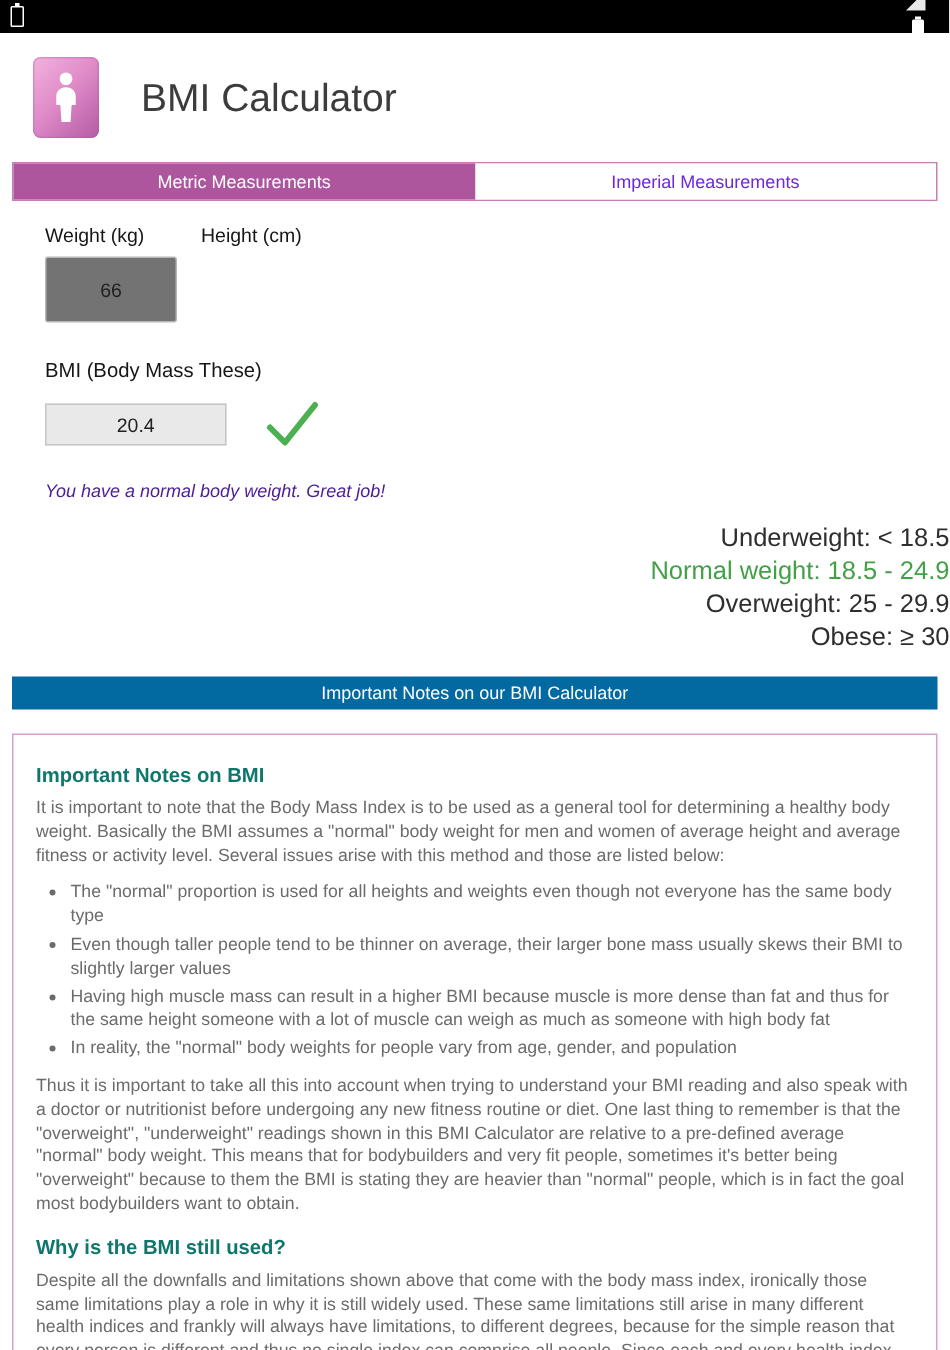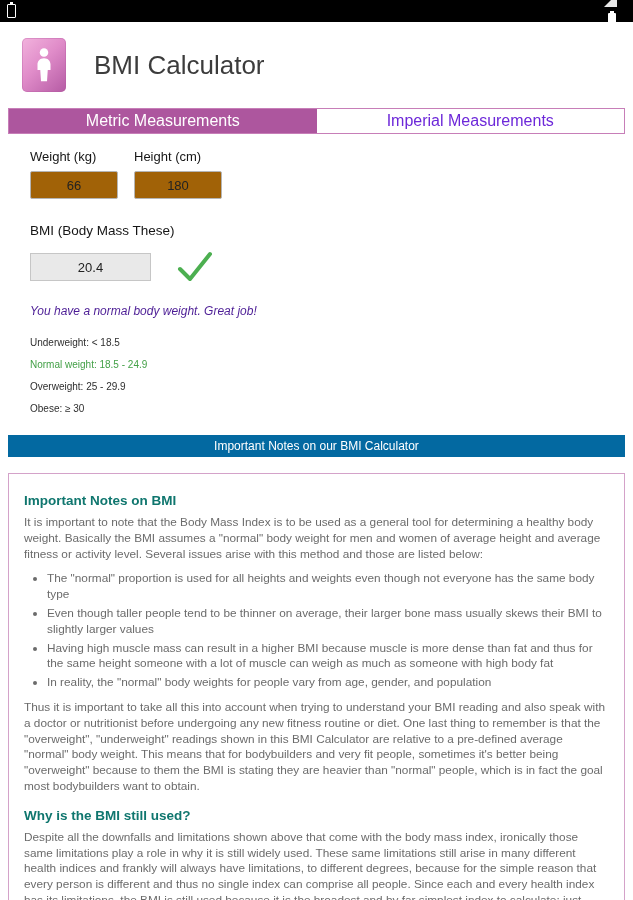--- a/index.html
+++ b/index.html
@@ -18,36 +18,36 @@
   .batt-full::before { content:""; position:absolute; top:-2px; left:2px; width:4px; height:2px; background:#fff; }
   .sb-time { font-size:13px; font-weight:bold; color:#fff; margin-left:4px; }
 
   
   .header { height:86px; display:flex; align-items:center; padding-left:22px; background:#fff; }
   .app-icon { width:44px; height:54px; border-radius:5px; background:linear-gradient(135deg,#f2b3dd 0%,#e08cc9 45%,#b55ba4 100%); display:flex; align-items:center; justify-content:center; box-shadow:0 0 0 1px rgba(180,90,160,.35) inset; }
   .app-title { font-size:26px; color:#3c3c3c; margin-left:28px; }
 
   
   .tab-bar { margin:0 8px; height:26px; display:flex; border:1px solid #c77eb8; }
-  .tab { flex:1; display:flex; align-items:center; justify-content:center; font-size:16px; cursor:pointer; }
+  .tab { flex:1; display:flex; align-items:center; justify-content:center; font-size:12px; cursor:pointer; }
   .tab.active { background:#ad569e; color:#fff; }
   .tab.inactive { background:#fff; color:#6d28d9; }
 
   
   .form-area { padding-left:10px;margin-left:20px; }
   .field-row { display:flex; gap:16px; margin-top:15px; }
   .field { width:88px; }
   .field label { display:block; font-size:13px; color:#161616; margin-bottom:7px; }
-  .field input { width:88px; height:28px; border:1px solid #b5b5b5; border-radius:2px; text-align:center; font-size:13px; color:#222; font-family:"Liberation Sans",sans-serif; background:#a16207; }
+  .field input { width:88px; height:44px; border:1px solid #b5b5b5; border-radius:2px; text-align:center; font-size:13px; color:#222; font-family:"Liberation Sans",sans-serif; background:#737373; }
   .bmi-label { margin-top:24px; font-size:13.5px; color:#161616; }
   .result-row { display:flex; align-items:center; gap:24px; margin-top:12px; }
   .bmi-box { width:121px; height:28px; background:#e9e9e9; border:1px solid #c6c6c6; display:flex; align-items:center; justify-content:center; font-size:13px; color:#222; }
   .msg { margin-top:20px; font-style:italic; font-size:12px; color:#4c1d95; }
   .cats { margin-top:14px; }
-  .cat { font-size:10px; color:#2e2e2e; line-height:22px; }
+  .cat { font-size:17px; color:#2e2e2e; line-height:22px;text-align:right; }
   .cat.green { color:#43a047; }
 
   
   .banner { margin:15px 8px 0; height:22px; background:#0369a1; color:#fff; font-size:12px; display:flex; align-items:center; justify-content:center; }
 
   
   .card { margin:16px 8px 0; border:1px solid #d4a2c9; padding:6px 15px 14px; background:#fff; }
   .card h3 { font-size:13.5px; color:#0f766e; margin:13px 0 7px; font-weight:bold; }
   .card p { font-size:11.8px; color:#6b6b6b; line-height:1.34; margin:0 0 9px; }
   .card ul { margin:0 0 9px 23px; }
@@ -86,21 +86,20 @@
   </div>
 
   <div class="form-area">
     <div class="field-row">
       <div class="field">
         <label>Weight (kg)</label>
         <input type="text" value="66" style="">
       </div>
       <div class="field">
         <label>Height (cm)</label>
-        <input type="text" value="180" style="">
       </div>
     </div>
 
     <div class="bmi-label">BMI (Body Mass These)</div>
 
     <div class="result-row">
       <div class="bmi-box">20.4</div>
       <svg width="40" height="34" viewBox="0 0 40 34">
         <path d="M5 19 L15 29 L35 4" fill="none" stroke="#4caf50" stroke-width="4" stroke-linecap="round" stroke-linejoin="round"></path>
       </svg>

